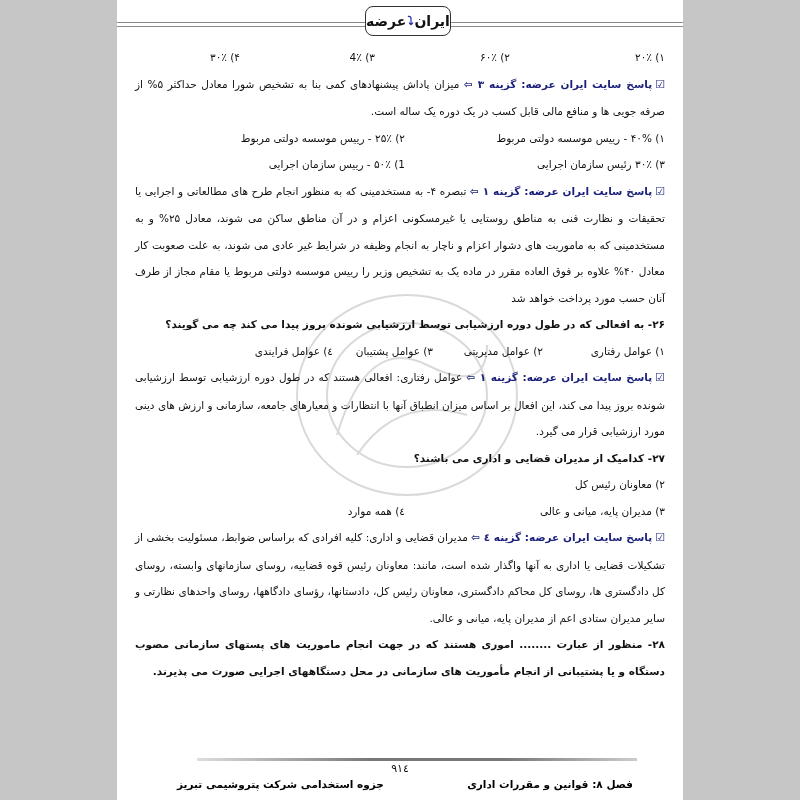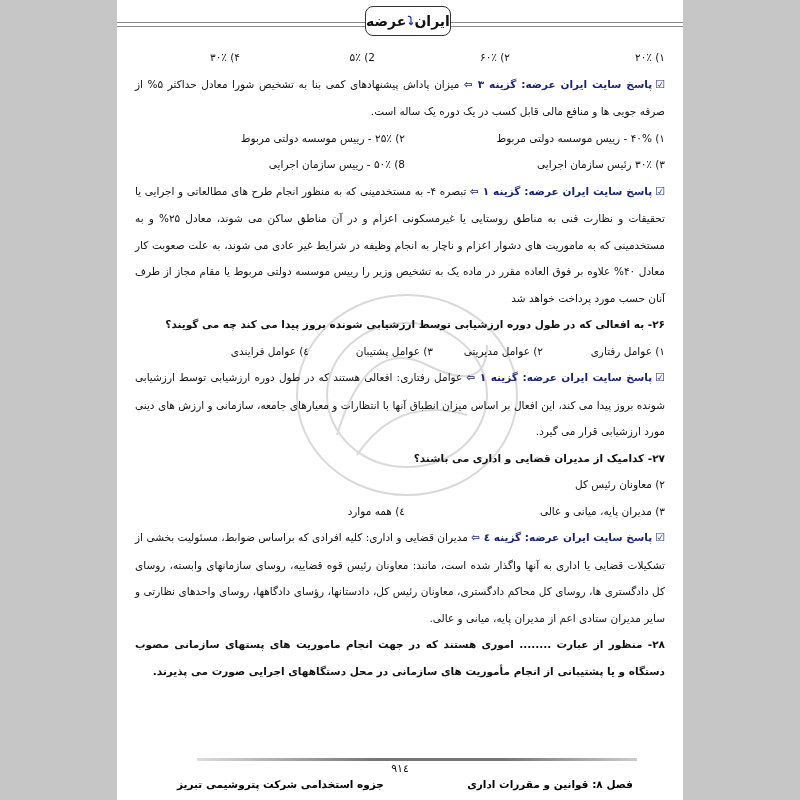--- a/index.html
+++ b/index.html
@@ -73,45 +73,45 @@
       <path d="M60 160 Q90 60 150 90 T210 70"></path>
       <path d="M80 180 Q120 120 190 140"></path>
     </g>
   </svg>
 
   <div class="content">
 
     <div class="opts">
       <span class="opt" style="width:95px">۱) ۲۰٪</span>
       <span class="opt" style="width:95px;margin-right:60px">۲) ۶۰٪</span>
-      <span class="opt" style="width:95px;margin-right:40px">2) ۵٪</span>
+      <span class="opt" style="width:95px;margin-right:40px">۳) 4٪</span>
       <span class="opt" style="margin-right:40px">۴) ۳۰٪</span>
     </div>
     <div class="par">
       <span class="check">☑</span><span class="ans-label">پاسخ سایت ایران عرضه: گزینه ۳ ⇦</span><span> میزان پاداش پیشنهادهای کمی بنا به تشخیص شورا معادل حداکثر ۵% از صرفه جویی ها و منافع مالی قابل کسب در یک دوره یک ساله است.</span>
     </div>
 
     <div class="opts">
       <span class="opt" style="width:260px">۱) ۴۰% - رییس موسسه دولتی مربوط</span>
       <span class="opt">۲) ۲۵٪ - رییس موسسه دولتی مربوط</span>
     </div>
     <div class="opts">
       <span class="opt" style="width:260px">۳) ۳۰٪ رئیس سازمان اجرایی</span>
-      <span class="opt">8) ۵۰٪ - رییس سازمان اجرایی</span>
+      <span class="opt">1) ۵۰٪ - رییس سازمان اجرایی</span>
     </div>
     <div class="par">
       <span class="check">☑</span><span class="ans-label">پاسخ سایت ایران عرضه: گزینه ۱ ⇦</span><span> تبصره ۴- به مستخدمینی که به منظور انجام طرح های مطالعاتی و اجرایی یا تحقیقات و نظارت فنی به مناطق روستایی یا غیرمسکونی اعزام و در آن مناطق ساکن می شوند، معادل ۲۵% و به مستخدمینی که به ماموریت های دشوار اعزام و ناچار به انجام وظیفه در شرایط غیر عادی می شوند، به علت صعوبت کار معادل ۴۰% علاوه بر فوق العاده مقرر در ماده یک به تشخیص وزیر را رییس موسسه دولتی مربوط یا مقام مجاز از طرف آنان حسب مورد پرداخت خواهد شد</span>
     </div>
 
     <div class="q">۲۶- به افعالی که در طول دوره ارزشیابی توسط ارزشیابی شونده بروز پیدا می کند چه می گویند؟</div>
     <div class="opts">
       <span class="opt" style="width:100px">۱) عوامل رفتاری</span>
       <span class="opt" style="width:100px;margin-right:22px">۲) عوامل مدیریتی</span>
       <span class="opt" style="width:100px;margin-right:10px">۳) عوامل پشتیبان</span>
-      <span class="opt" style="margin-right:24px">٤) عوامل فرایندی</span>
+      <span class="opt" style="margin-right:0">٤) عوامل فرایندی</span>
     </div>
     <div class="par">
       <span class="check">☑</span><span class="ans-label">پاسخ سایت ایران عرضه: گزینه ۱ ⇦</span><span> عوامل رفتاری: افعالی هستند که در طول دوره ارزشیابی توسط ارزشیابی شونده بروز پیدا می کند، این افعال بر اساس میزان انطباق آنها با انتظارات و معیارهای جامعه، سازمانی و ارزش های دینی مورد ارزشیابی قرار می گیرد.</span>
     </div>
 
     <div class="q">۲۷- کدامیک از مدیران قضایی و اداری می باشند؟</div>
     <div class="opts">
       <span class="opt">۲) معاونان رئیس کل</span>
     </div>
     <div class="opts">

